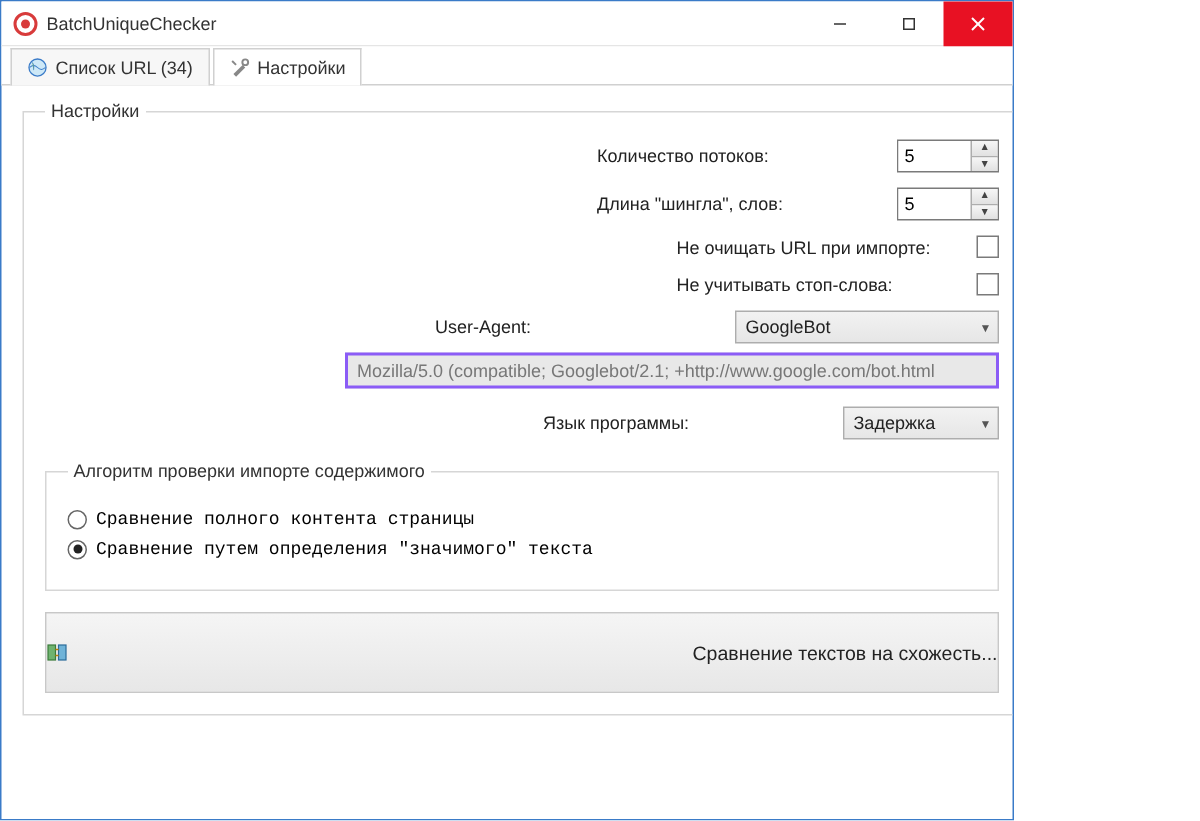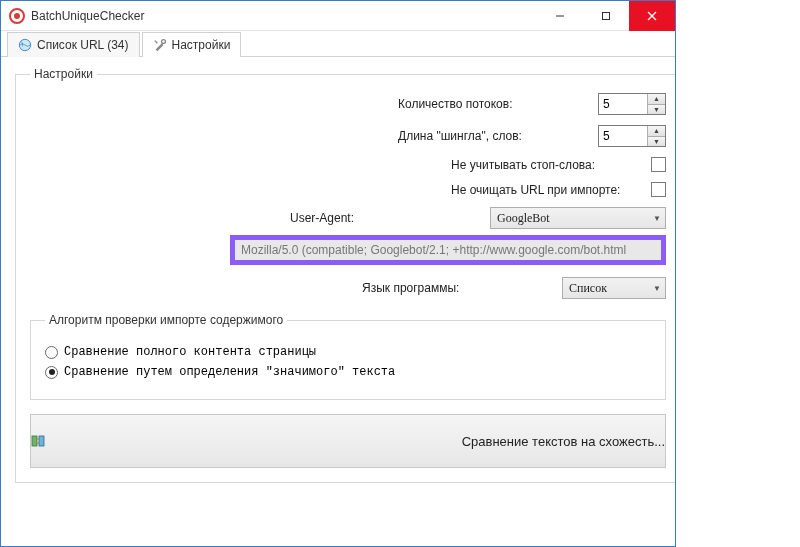--- a/index.html
+++ b/index.html
@@ -150,36 +150,35 @@
 
   .combo {
     height: 22px;
     background: linear-gradient(#f2f2f2,#e6e6e6);
     border: 1px solid #adadad;
     display: flex;
     align-items: center;
     padding: 0 4px 0 6px;
     font-size: 12px;
     color: #222;
-    font-family: Liberation Serif, serif;
   }
   .combo-arrow {
     margin-left: auto;
     font-size: 8px;
     color: #555;
   }
   .ua-combo { width: 176px; }
   .lang-combo { width: 104px; }
 
   .ua-string {
     margin-left: 200px;
     margin-top: -4px;
     margin-bottom: 12px;
     background: #e8e8e8;
-    border: 5px solid #8b5cf6;
+    border: 2px solid #8b5cf6;
     padding: 3px 6px;
     color: #777;
     font-size: 12px;
     width: 436px;
     white-space: nowrap;
     overflow: hidden;
   }
 
   .radio-row {
     display: flex;
@@ -290,43 +289,43 @@
         <div class="spinner">
           <input value="5" style="">
           <div class="spinner-btns">
             <div class="spin-btn">▲</div>
             <div class="spin-btn">▼</div>
           </div>
         </div>
       </div>
 
       <div class="form-row">
+        <div class="form-label">Не очищать URL при импорте:</div>
+        <div class="checkbox"></div>
+      </div>
+
+      <div class="form-row">
         <div class="form-label">Не учитывать стоп-слова:</div>
-        <div class="checkbox"></div>
-      </div>
-
-      <div class="form-row">
-        <div class="form-label">Не очищать URL при импорте:</div>
         <div class="checkbox"></div>
       </div>
 
       <div class="form-row">
         <div class="form-label">User-Agent:</div>
         <div class="combo ua-combo">
           <span>GoogleBot</span>
           <span class="combo-arrow">▼</span>
         </div>
       </div>
 
       <div class="ua-string">Mozilla/5.0 (compatible; Googlebot/2.1; +http://www.google.com/bot.html</div>
 
       <div class="form-row" style="margin-bottom:2px;">
         <div class="form-label">Язык программы:</div>
         <div class="combo lang-combo">
-          <span>Список</span>
+          <span>Задержка</span>
           <span class="combo-arrow">▼</span>
         </div>
       </div>
 
       <fieldset style="margin-top:14px;">
         <legend>Алгоритм проверки импорте содержимого</legend>
         <div class="radio-row">
           <div class="radio"></div>
           <span>Сравнение полного контента страницы</span>
         </div>

